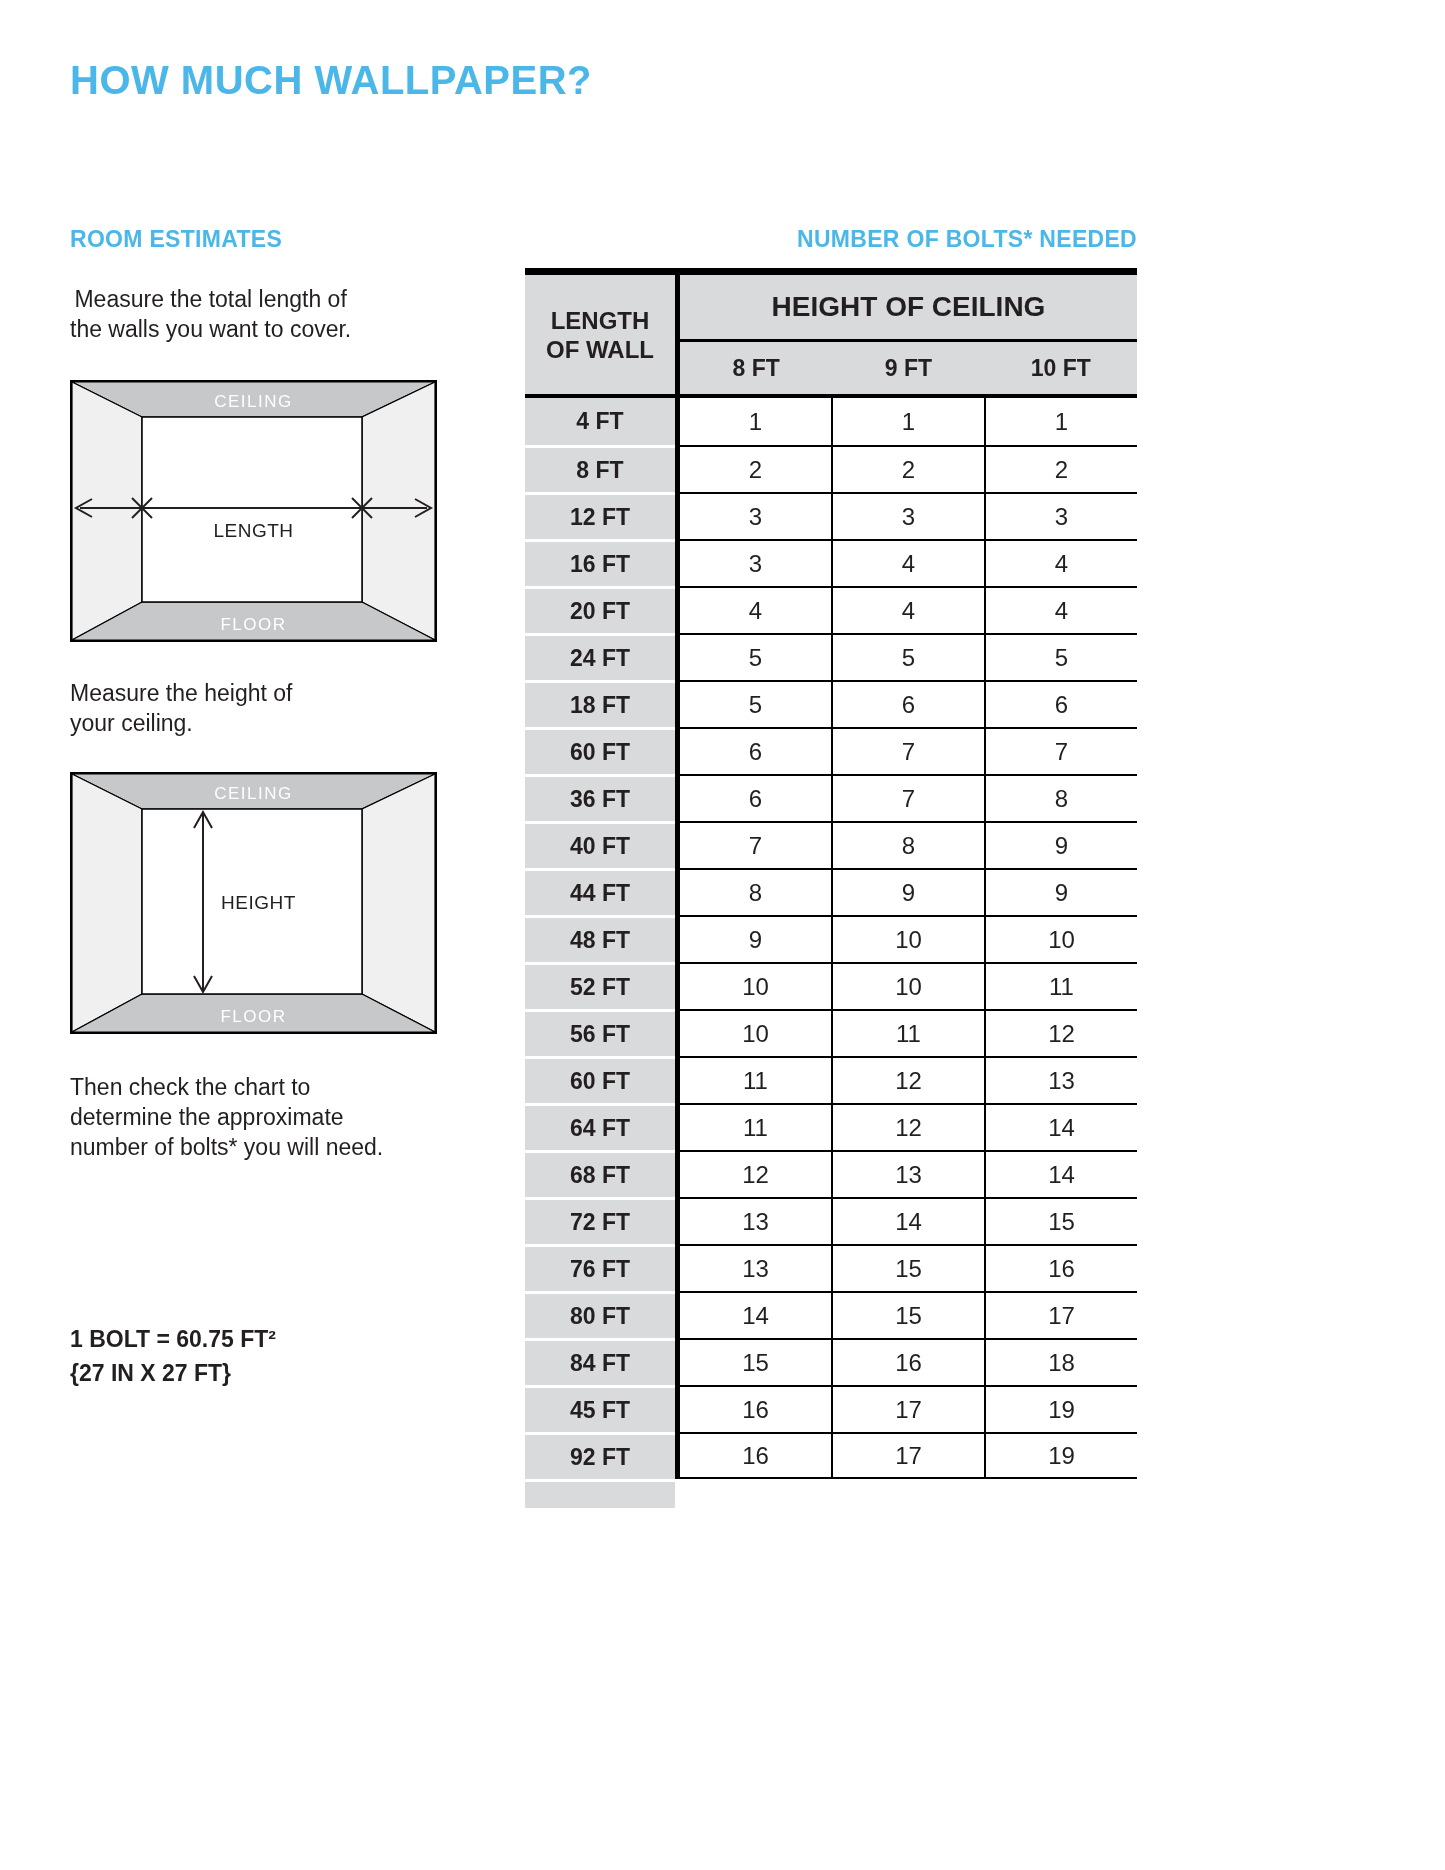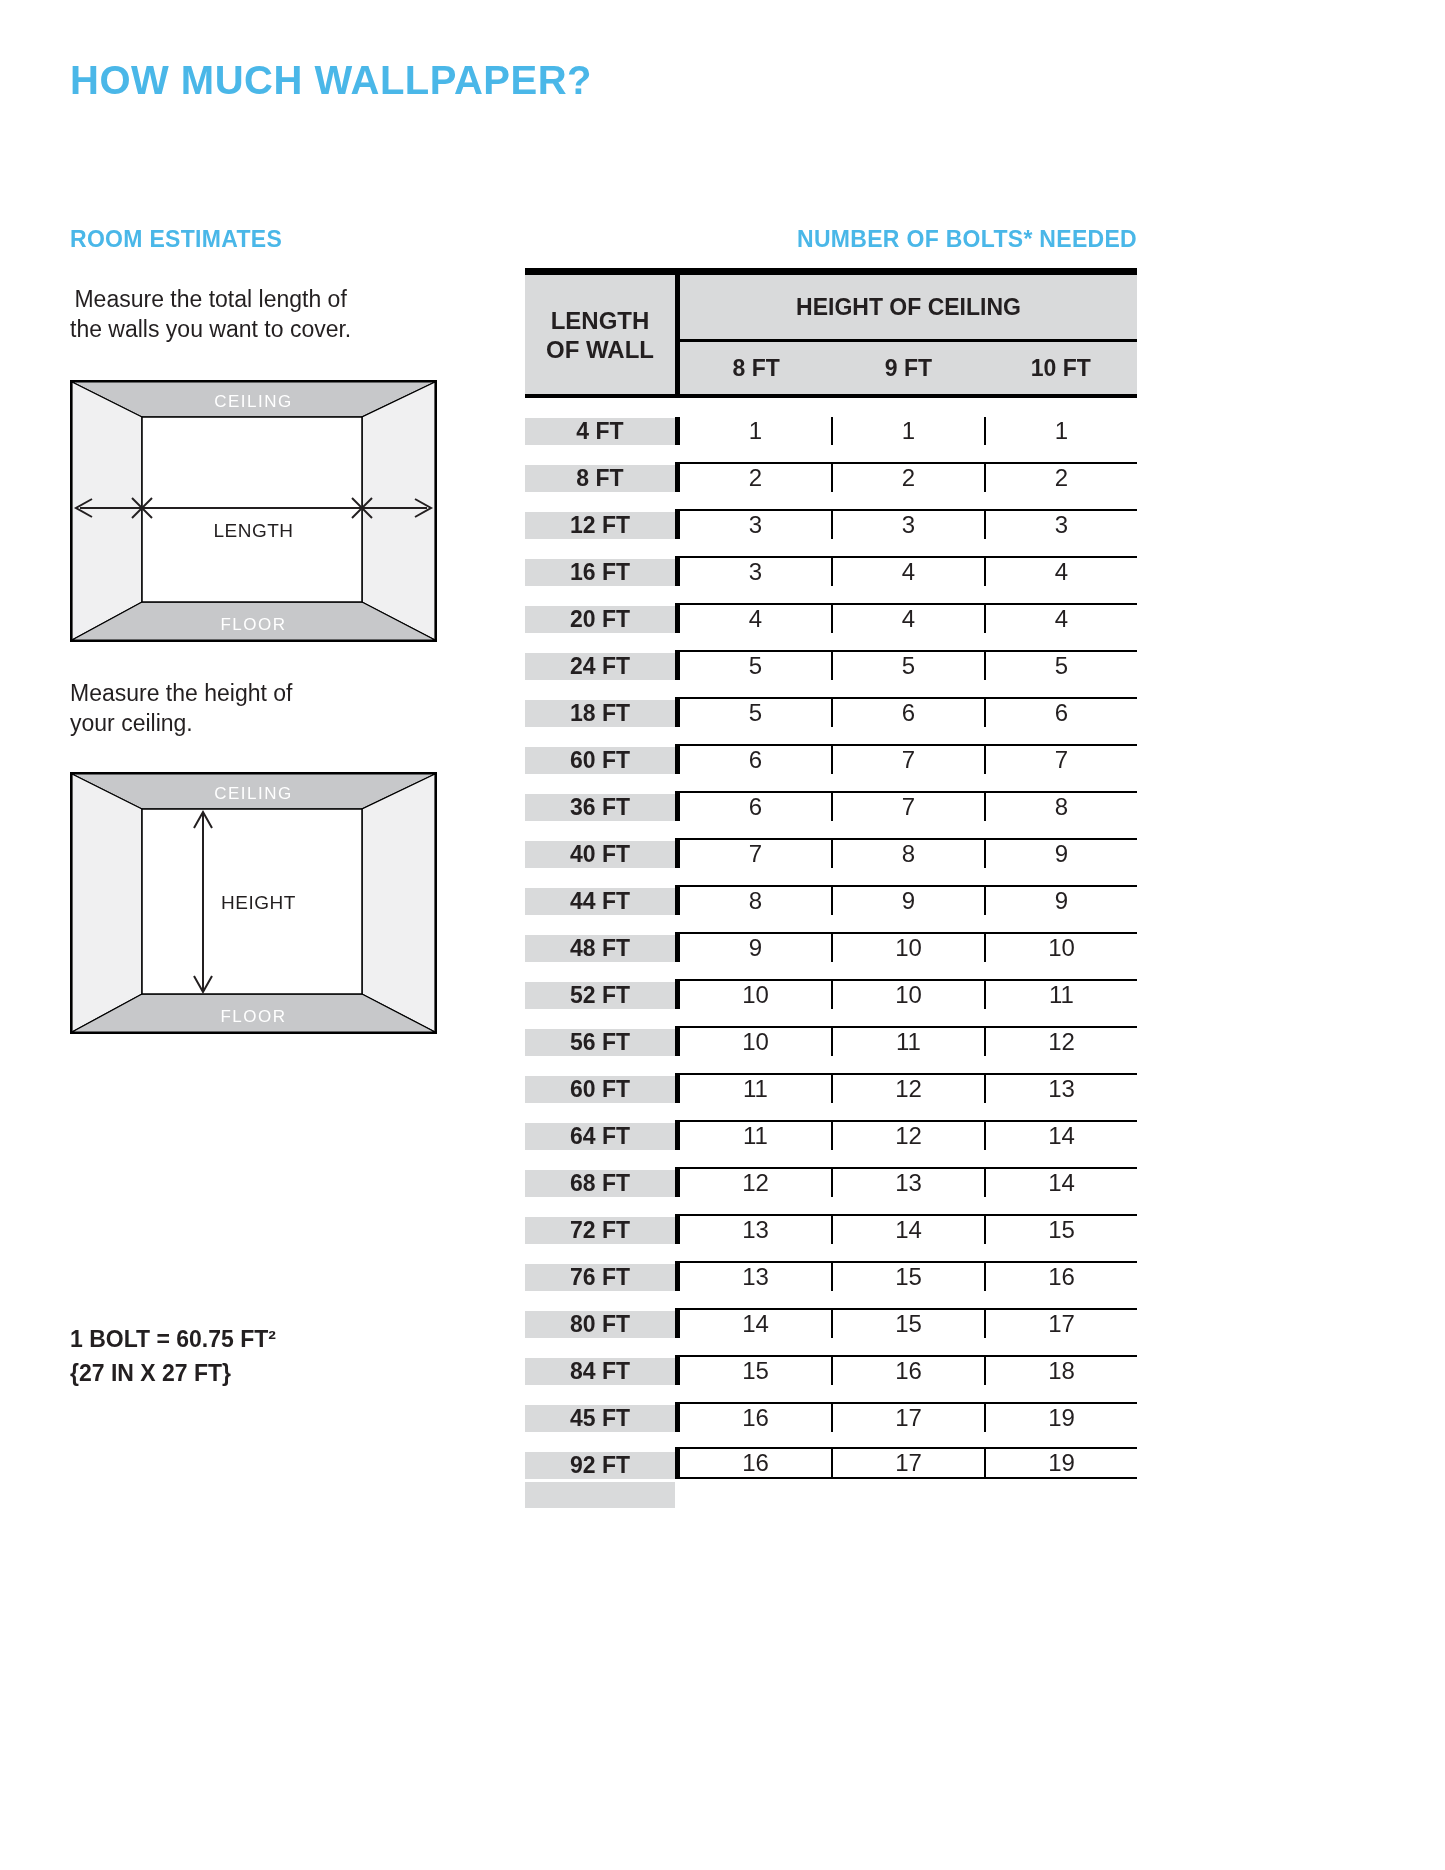--- a/index.html
+++ b/index.html
@@ -67,29 +67,29 @@
   .thead { display: flex; border-bottom: 4px solid #000; }
   .corner {
     width: 150px; background: #d9dadb;
     display: flex; flex-direction: column; align-items: center; justify-content: center;
     font-weight: bold; font-size: 24px; line-height: 29px; text-align: center;
   }
   .hright { flex: 1; border-left: 5px solid #000; display: flex; flex-direction: column; }
   .group {
     height: 64px; background: #d9dadb; border-bottom: 3px solid #000;
     display: flex; align-items: center; justify-content: center;
-    font-weight: bold; font-size: 23px;
+    font-weight: bold; font-size: 28px;
   }
   .subrow { height: 52px; background: #d9dadb; display: flex; }
   .hcell {
     flex: 1; display: flex; align-items: center; justify-content: center;
     font-weight: bold; font-size: 23px;
   }
 
-  .trow { display: flex; height: 47px; align-items: flex-end; }
+  .trow { display: flex; height: 47px; }
   .rlabel {
     width: 150px; background: #d9dadb; box-sizing: border-box;
     display: flex; align-items: center; justify-content: center;
     font-weight: bold; font-size: 23px;
   }
   .trow + .trow .rlabel { border-top: 3px solid #fff; }
   .rdata { flex: 1; display: flex; border-left: 5px solid #000; box-sizing: border-box; }
   .trow + .trow .rdata { border-top: 2px solid #000; }
   .tbody .trow:last-child .rdata { border-bottom: 2px solid #000; }
   .cell {
@@ -146,20 +146,23 @@
     <text class="band-label" x="183.5" y="27">CEILING</text>
     <text class="band-label" x="183.5" y="250">FLOOR</text>
     <g class="arrow">
       <line x1="133" y1="42" x2="133" y2="218"></line>
       <polyline points="124,56 133,40 142,56"></polyline>
       <polyline points="124,204 133,220 142,204"></polyline>
     </g>
     <text class="measure-label ml-left" x="151" y="137">HEIGHT</text>
   </svg>
 
+  <p class="instr i3">Then check the chart to
+determine the approximate
+number of bolts* you will need.</p>
 
 
   <div class="bolt-info">
     <div>1 BOLT = 60.75 FT²</div>
     <div>{27 IN X 27 FT}</div>
   </div>
 
   <div class="table">
     <div class="thead">
       <div class="corner">

